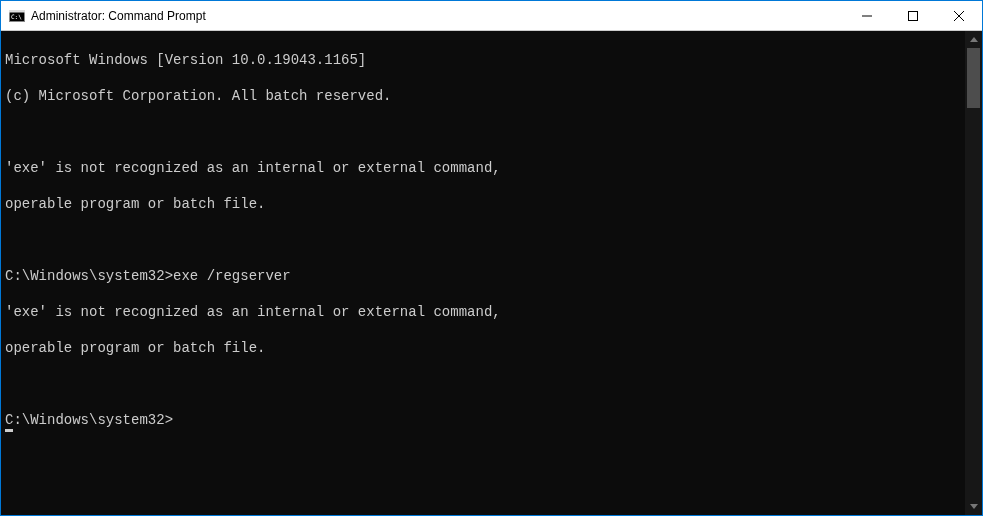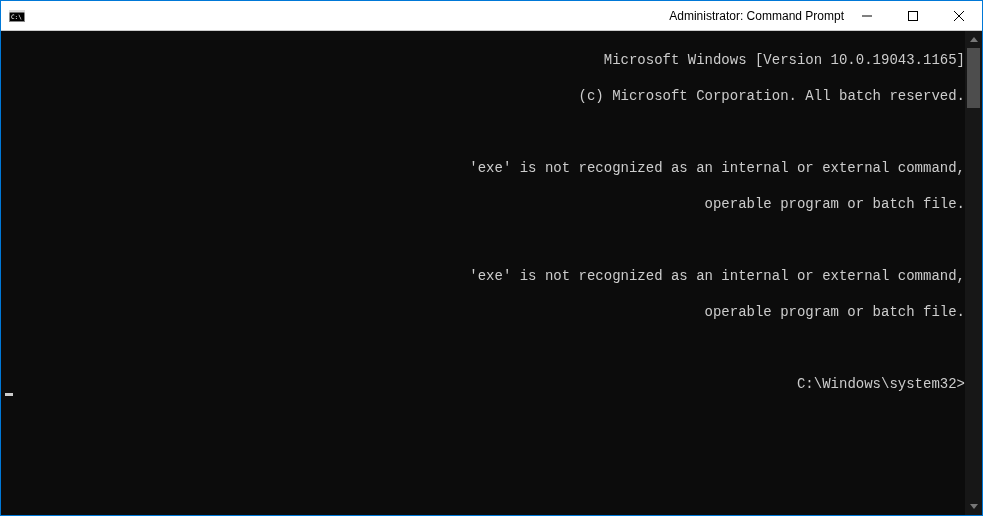--- a/index.html
+++ b/index.html
@@ -10,21 +10,20 @@
       padding: 1px;
       font-family: "Segoe UI", Tahoma, sans-serif;
       overflow: hidden;
     }
     .window {
       width: 100%;
       height: 100%;
       background: #fff;
       display: flex;
       flex-direction: column;
-      text-align: right;
     }
     .titlebar {
       height: 30px;
       background: #fff;
       display: flex;
       align-items: center;
       border-bottom: 1px solid #ccc;
       flex-shrink: 0;
     }
     .titlebar-icon {
@@ -143,20 +142,21 @@
   </div>
 
   <div class="console-wrap">
     <div class="console">
 <div class="line">Microsoft Windows [Version 10.0.19043.1165]</div>
 <div class="line">(c) Microsoft Corporation. All batch reserved.</div>
 <div class="line"></div>
 <div class="line">'exe' is not recognized as an internal or external command,</div>
 <div class="line">operable program or batch file.</div>
 <div class="line"></div>
+<div class="line">C:\Windows\system32&gt;exe /regserver</div>
 <div class="line">'exe' is not recognized as an internal or external command,</div>
 <div class="line">operable program or batch file.</div>
 <div class="line"></div>
 <div class="line prompt-row"><span>C:\Windows\system32&gt;</span><span class="cursor"></span></div>
     </div>
     <div class="scrollbar">
       <div class="scroll-arrow">
         <svg width="8" height="5" viewBox="0 0 8 5">
             <polygon points="4,0 8,5 0,5" fill="#777"></polygon>
           </svg>

